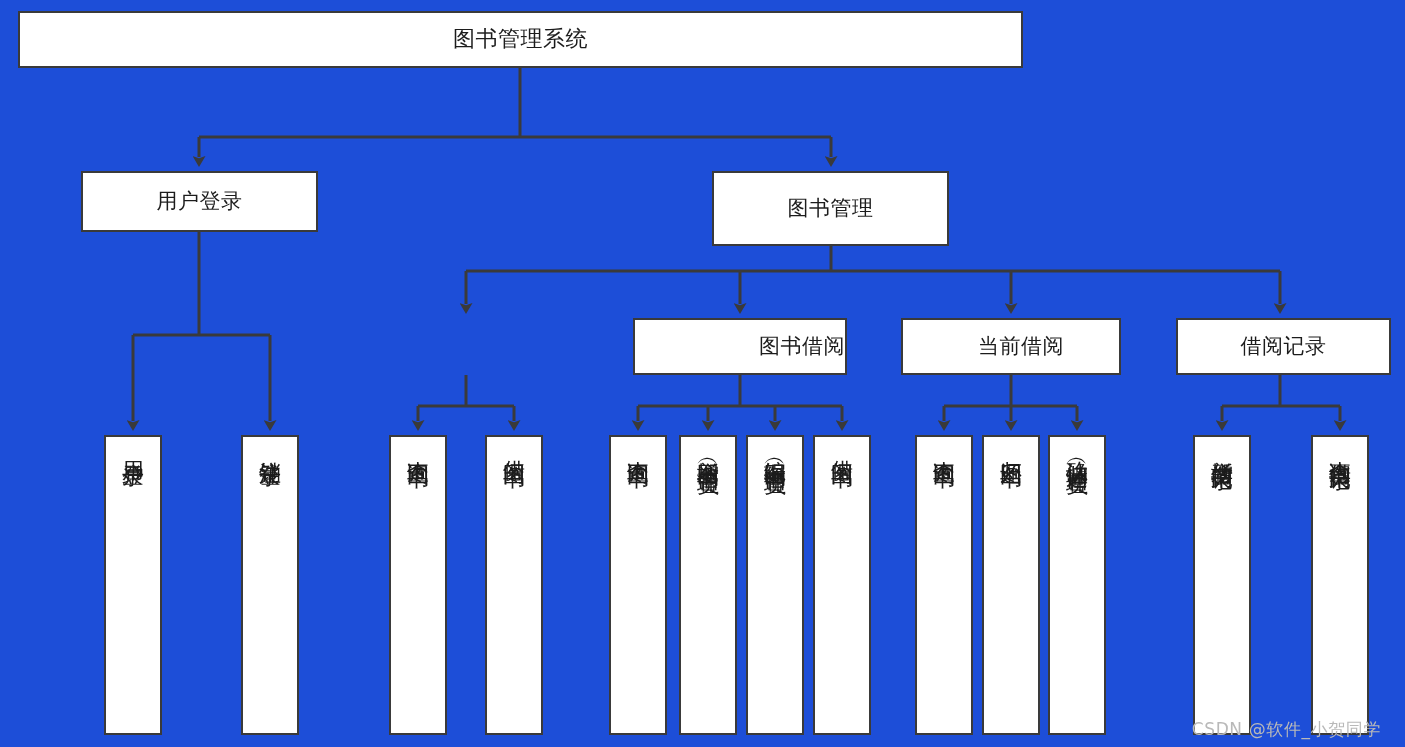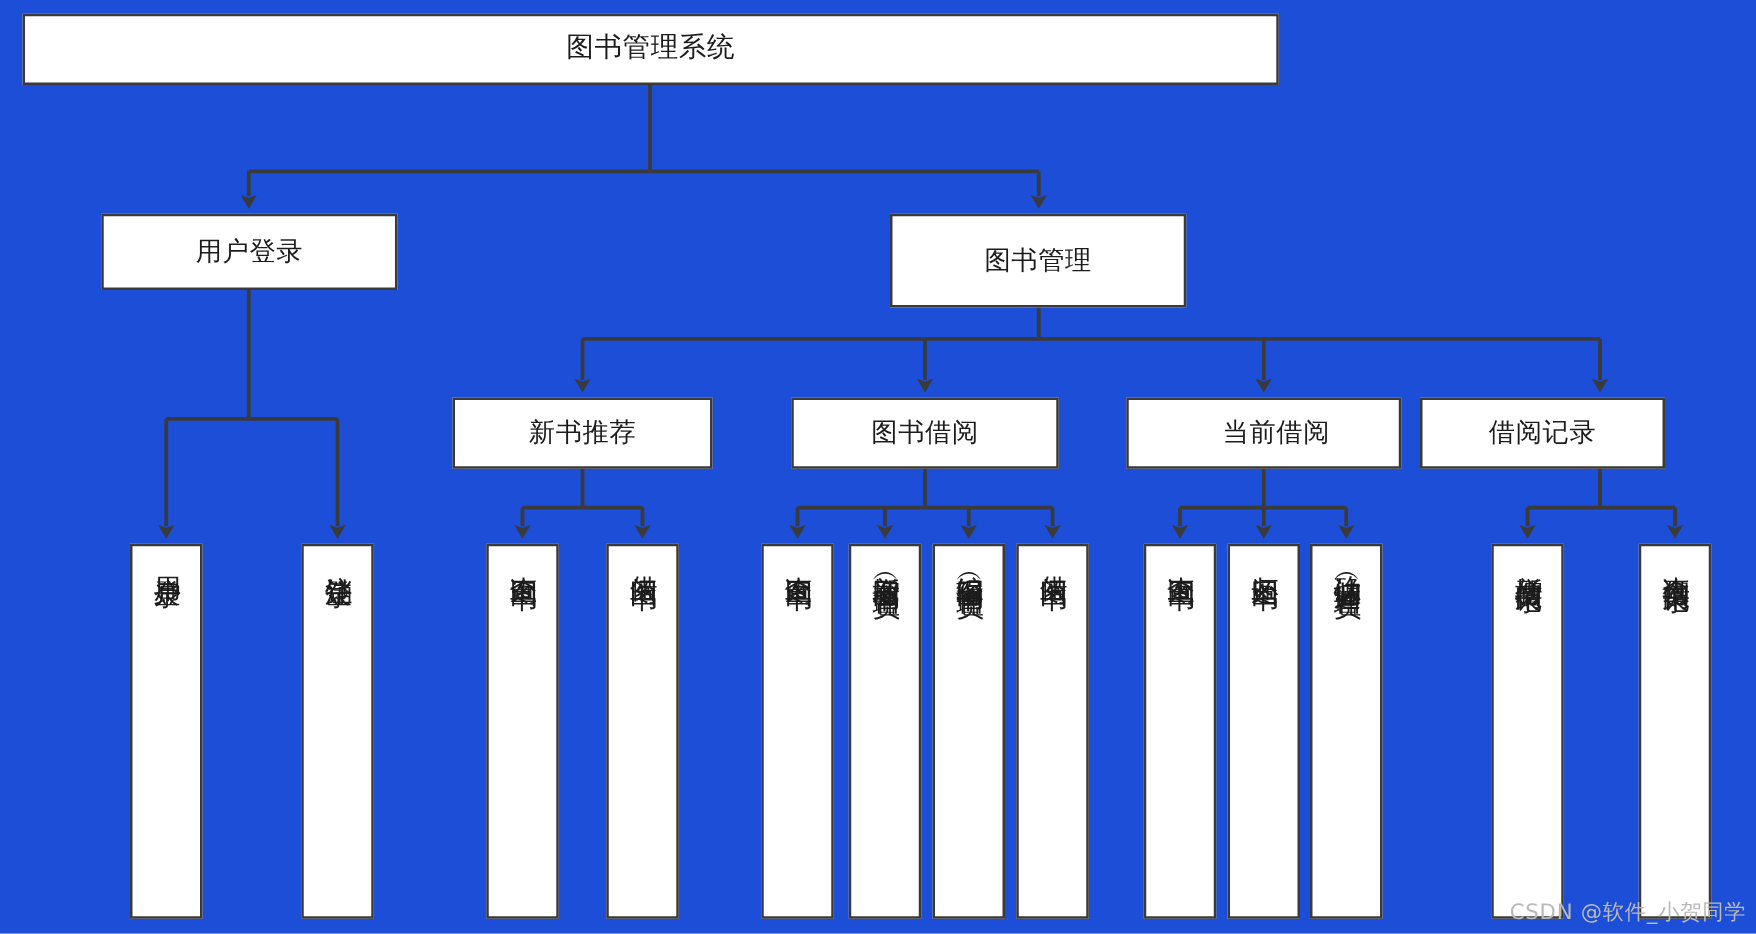--- a/index.html
+++ b/index.html
@@ -56,21 +56,21 @@
   .node.vertical .node-label {
     writing-mode: vertical-rl;
     text-orientation: upright;
     font-size: 22px;
     line-height: 1.0;
     letter-spacing: 2px;
     white-space: nowrap;
   }
   .watermark {
     position: absolute;
-    right: 8px;
+    right: 24px;
     bottom: 6px;
     font-size: 17px;
     color: #b9b9b9;
     letter-spacing: 0.6px;
     white-space: nowrap;
   }
 </style>
 </head>
 <body>
 
@@ -130,30 +130,27 @@
     <span class="node-label">图书管理系统</span>
   </div>
 
   <div class="node horizontal" style="left:81px; top:171px; width:237px; height:61px;">
     <span class="node-label">用户登录</span>
   </div>
   <div class="node horizontal" style="left:712px; top:171px; width:237px; height:75px;">
     <span class="node-label">图书管理</span>
   </div>
 
-  <div class="node horizontal" style="left:362px; top:318px; width:208px; height:57px;">
-    <span class="node-label">新书推荐</span>
-  </div>
-  <div class="node horizontal" style="left:633px; top:318px; width:214px; height:57px;">
+  <div class="node horizontal" style="left:633px; top:318px; width:214px; height:57px;justify-content:flex-end;">
     <span class="node-label">图书借阅</span>
   </div>
   <div class="node horizontal" style="left:901px; top:318px; width:220px; height:57px;padding-left:20px;">
     <span class="node-label">当前借阅</span>
   </div>
-  <div class="node horizontal" style="left:1136px; top:318px; width:196px; height:57px;font-family:Liberation Serif, serif;">
+  <div class="node horizontal" style="left:1176px; top:318px; width:215px; height:57px;font-family:Liberation Serif, serif;">
     <span class="node-label">借阅记录</span>
   </div>
 
   <div class="node vertical" style="left:104px; top:435px; width:58px; height:300px;">
     <span class="node-label">用户登录</span>
   </div>
   <div class="node vertical" style="left:241px; top:435px; width:58px; height:300px;">
     <span class="node-label">注销登录</span>
   </div>
 

